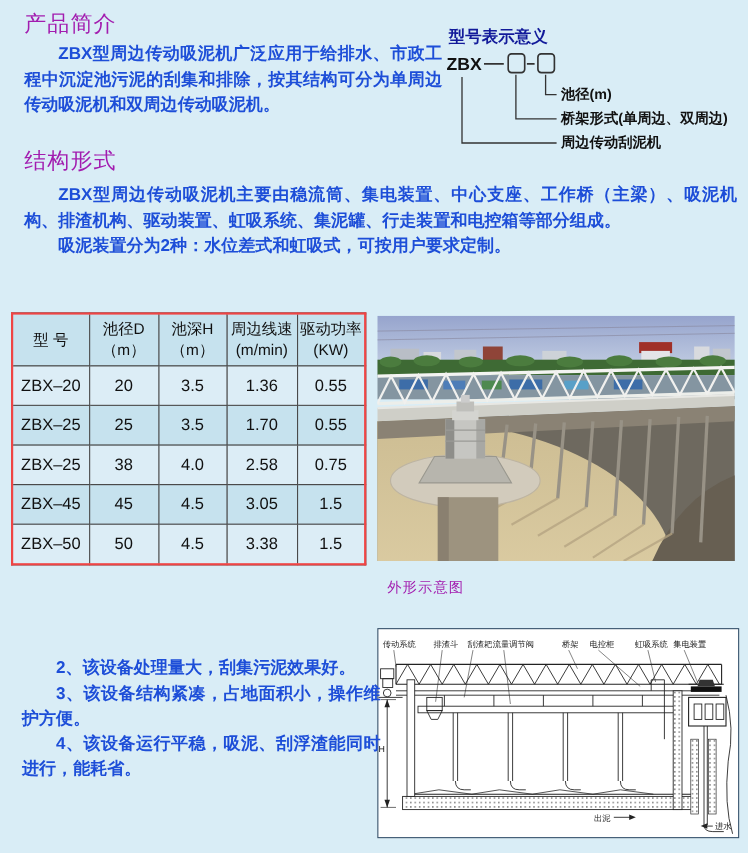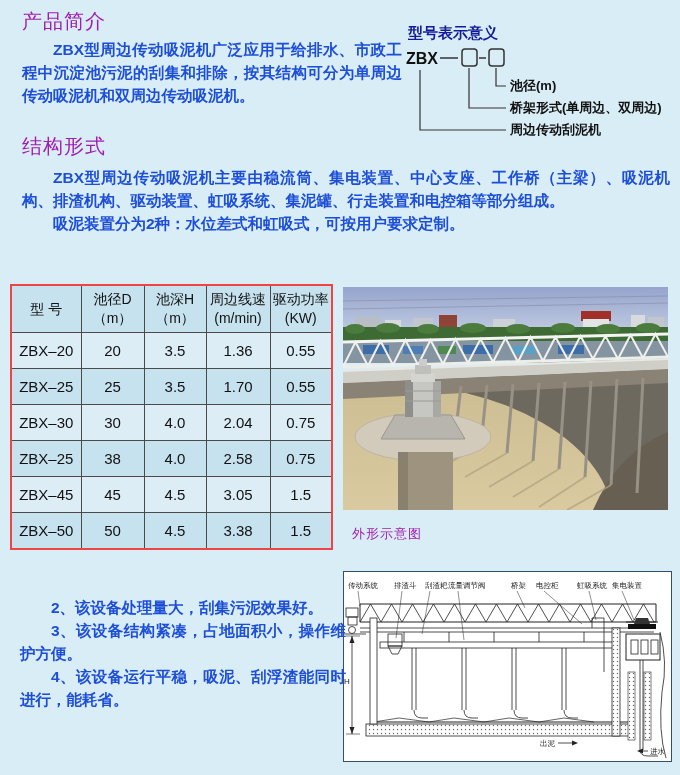--- a/index.html
+++ b/index.html
@@ -102,27 +102,20 @@
           <td>0.55</td>
         </tr>
         <tr>
           <td>ZBX–25</td>
           <td>25</td>
           <td>3.5</td>
           <td>1.70</td>
           <td>0.55</td>
         </tr>
         <tr>
-          <td>ZBX–30</td>
-          <td>30</td>
-          <td>4.0</td>
-          <td>2.04</td>
-          <td>0.75</td>
-        </tr>
-        <tr>
           <td>ZBX–25</td>
           <td>38</td>
           <td>4.0</td>
           <td>2.58</td>
           <td>0.75</td>
         </tr>
         <tr>
           <td>ZBX–45</td>
           <td>45</td>
           <td>4.5</td>

